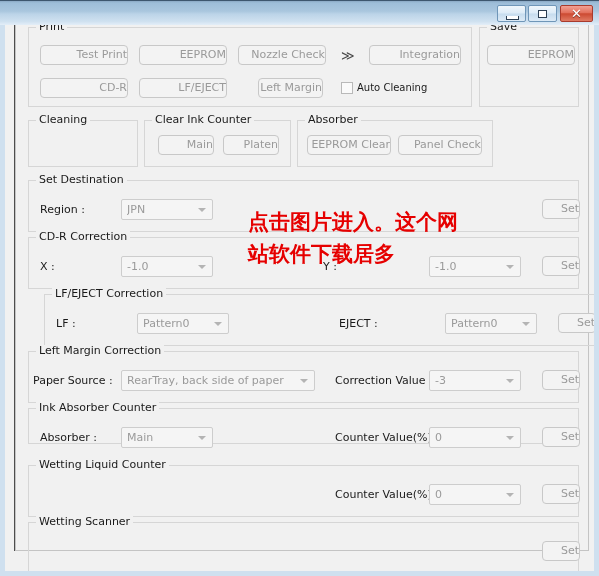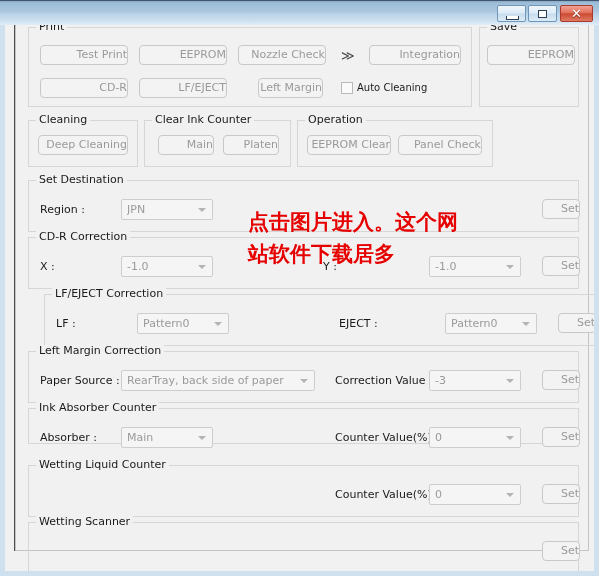--- a/index.html
+++ b/index.html
@@ -295,31 +295,30 @@
           </div>
         </div>
 
         <div class="group" style="left:463px; top:2px; width:100px; height:80px;">
           <div class="group-title">Save</div>
           <div class="btn" style="left:7px; top:17px; width:88px;">EEPROM</div>
         </div>
 
         <div class="group" style="left:12px; top:95px; width:110px; height:47px;">
           <div class="group-title">Cleaning</div>
-          <div class="btn" style="left:9px; top:14px; width:90px;">Deep Cleaning</div>
         </div>
 
         <div class="group" style="left:128px; top:95px; width:147px; height:47px;">
           <div class="group-title">Clear Ink Counter</div>
           <div class="btn" style="left:13px; top:14px; width:56px;">Main</div>
           <div class="btn" style="left:78px; top:14px; width:56px;">Platen</div>
         </div>
 
         <div class="group" style="left:281px; top:95px; width:196px; height:47px;">
-          <div class="group-title">Operation</div>
+          <div class="group-title">Absorber</div>
           <div class="btn" style="left:9px; top:14px; width:84px;">EEPROM Clear</div>
           <div class="btn" style="left:100px; top:14px; width:84px;">Panel Check</div>
         </div>
 
         <div class="group" style="left:12px; top:155px; width:551px; height:52px;">
           <div class="group-title">Set Destination</div>
           <div class="lbl" style="left:11px; top:22px;">Region :</div>
           <div class="combo" style="left:92px; top:18px; width:92px;">
             <span class="cval">JPN</span>
             <span class="arrow"></span>
@@ -352,21 +351,21 @@
           <div class="lbl" style="left:294px; top:22px;">EJECT :</div>
           <div class="combo" style="left:400px; top:18px; width:92px;">
             <span class="cval">Pattern0</span>
             <span class="arrow"></span>
           </div>
           <div class="btn" style="left:513px; top:18px; width:38px;">Set</div>
         </div>
 
         <div class="group" style="left:12px; top:326px; width:551px; height:52px;">
           <div class="group-title">Left Margin Correction</div>
-          <div class="lbl" style="left:11px; top:22px;">Paper Source :</div>
+          <div class="lbl" style="left:4px; top:22px;">Paper Source :</div>
           <div class="combo" style="left:92px; top:18px; width:194px;">
             <span class="cval">RearTray, back side of paper</span>
             <span class="arrow"></span>
           </div>
           <div class="lbl" style="left:306px; top:22px;">Correction Value :</div>
           <div class="combo" style="left:400px; top:18px; width:92px;">
             <span class="cval">-3</span>
             <span class="arrow"></span>
           </div>
           <div class="btn" style="left:513px; top:18px; width:38px;">Set</div>

